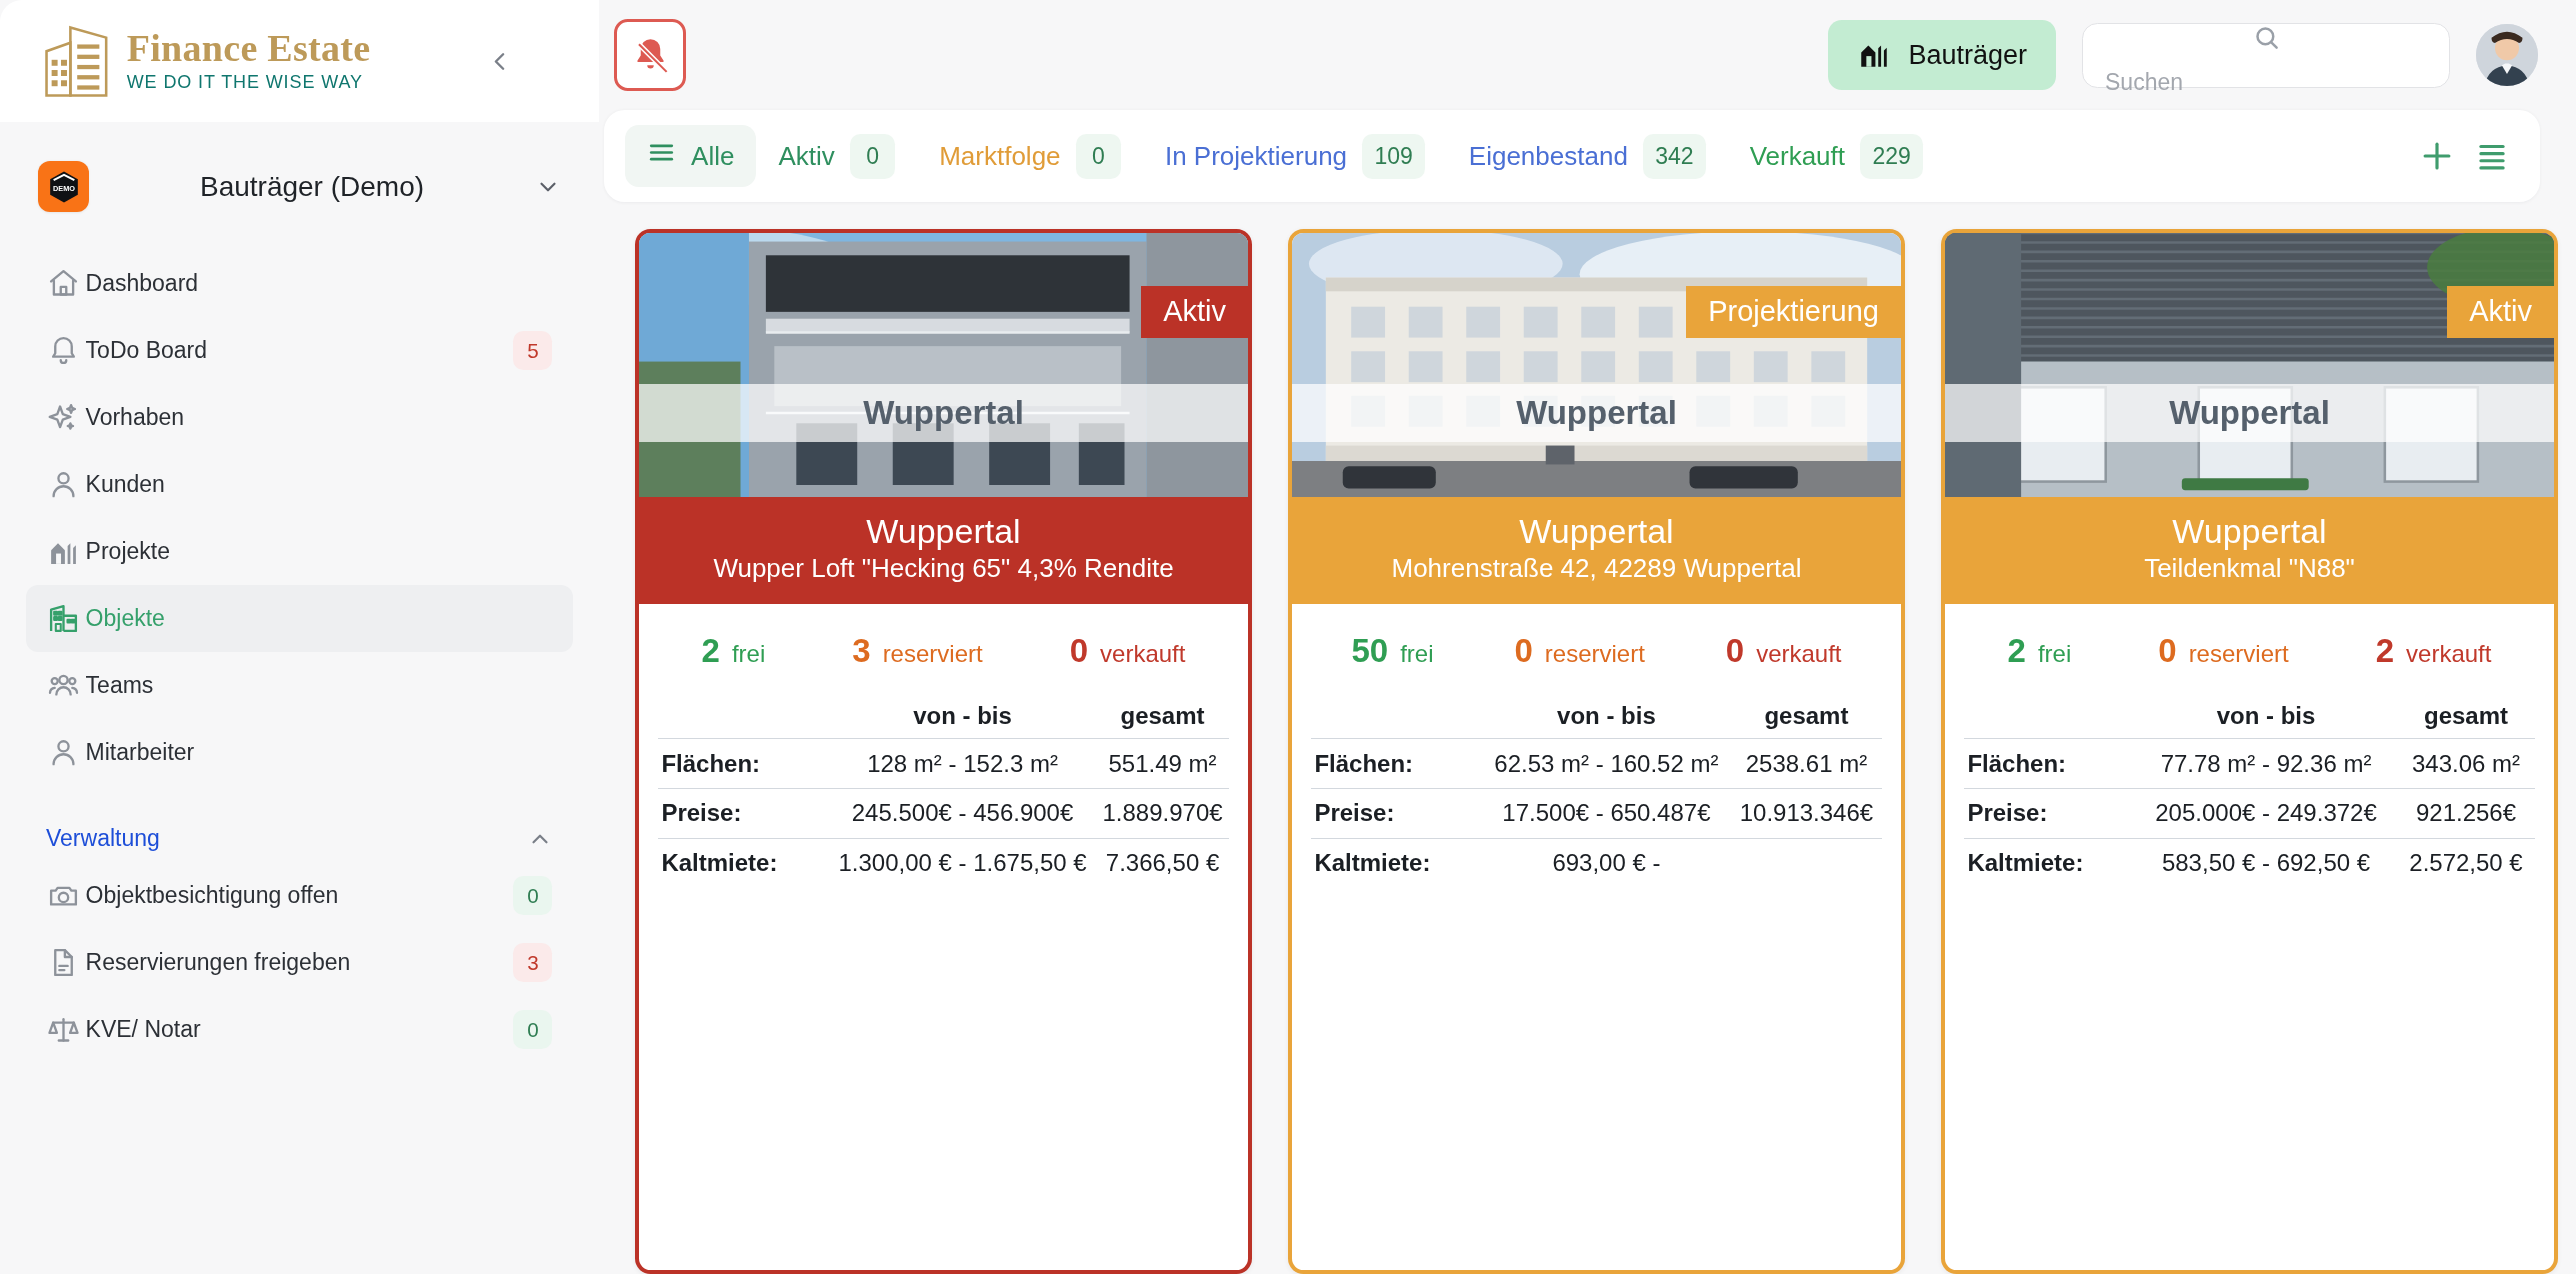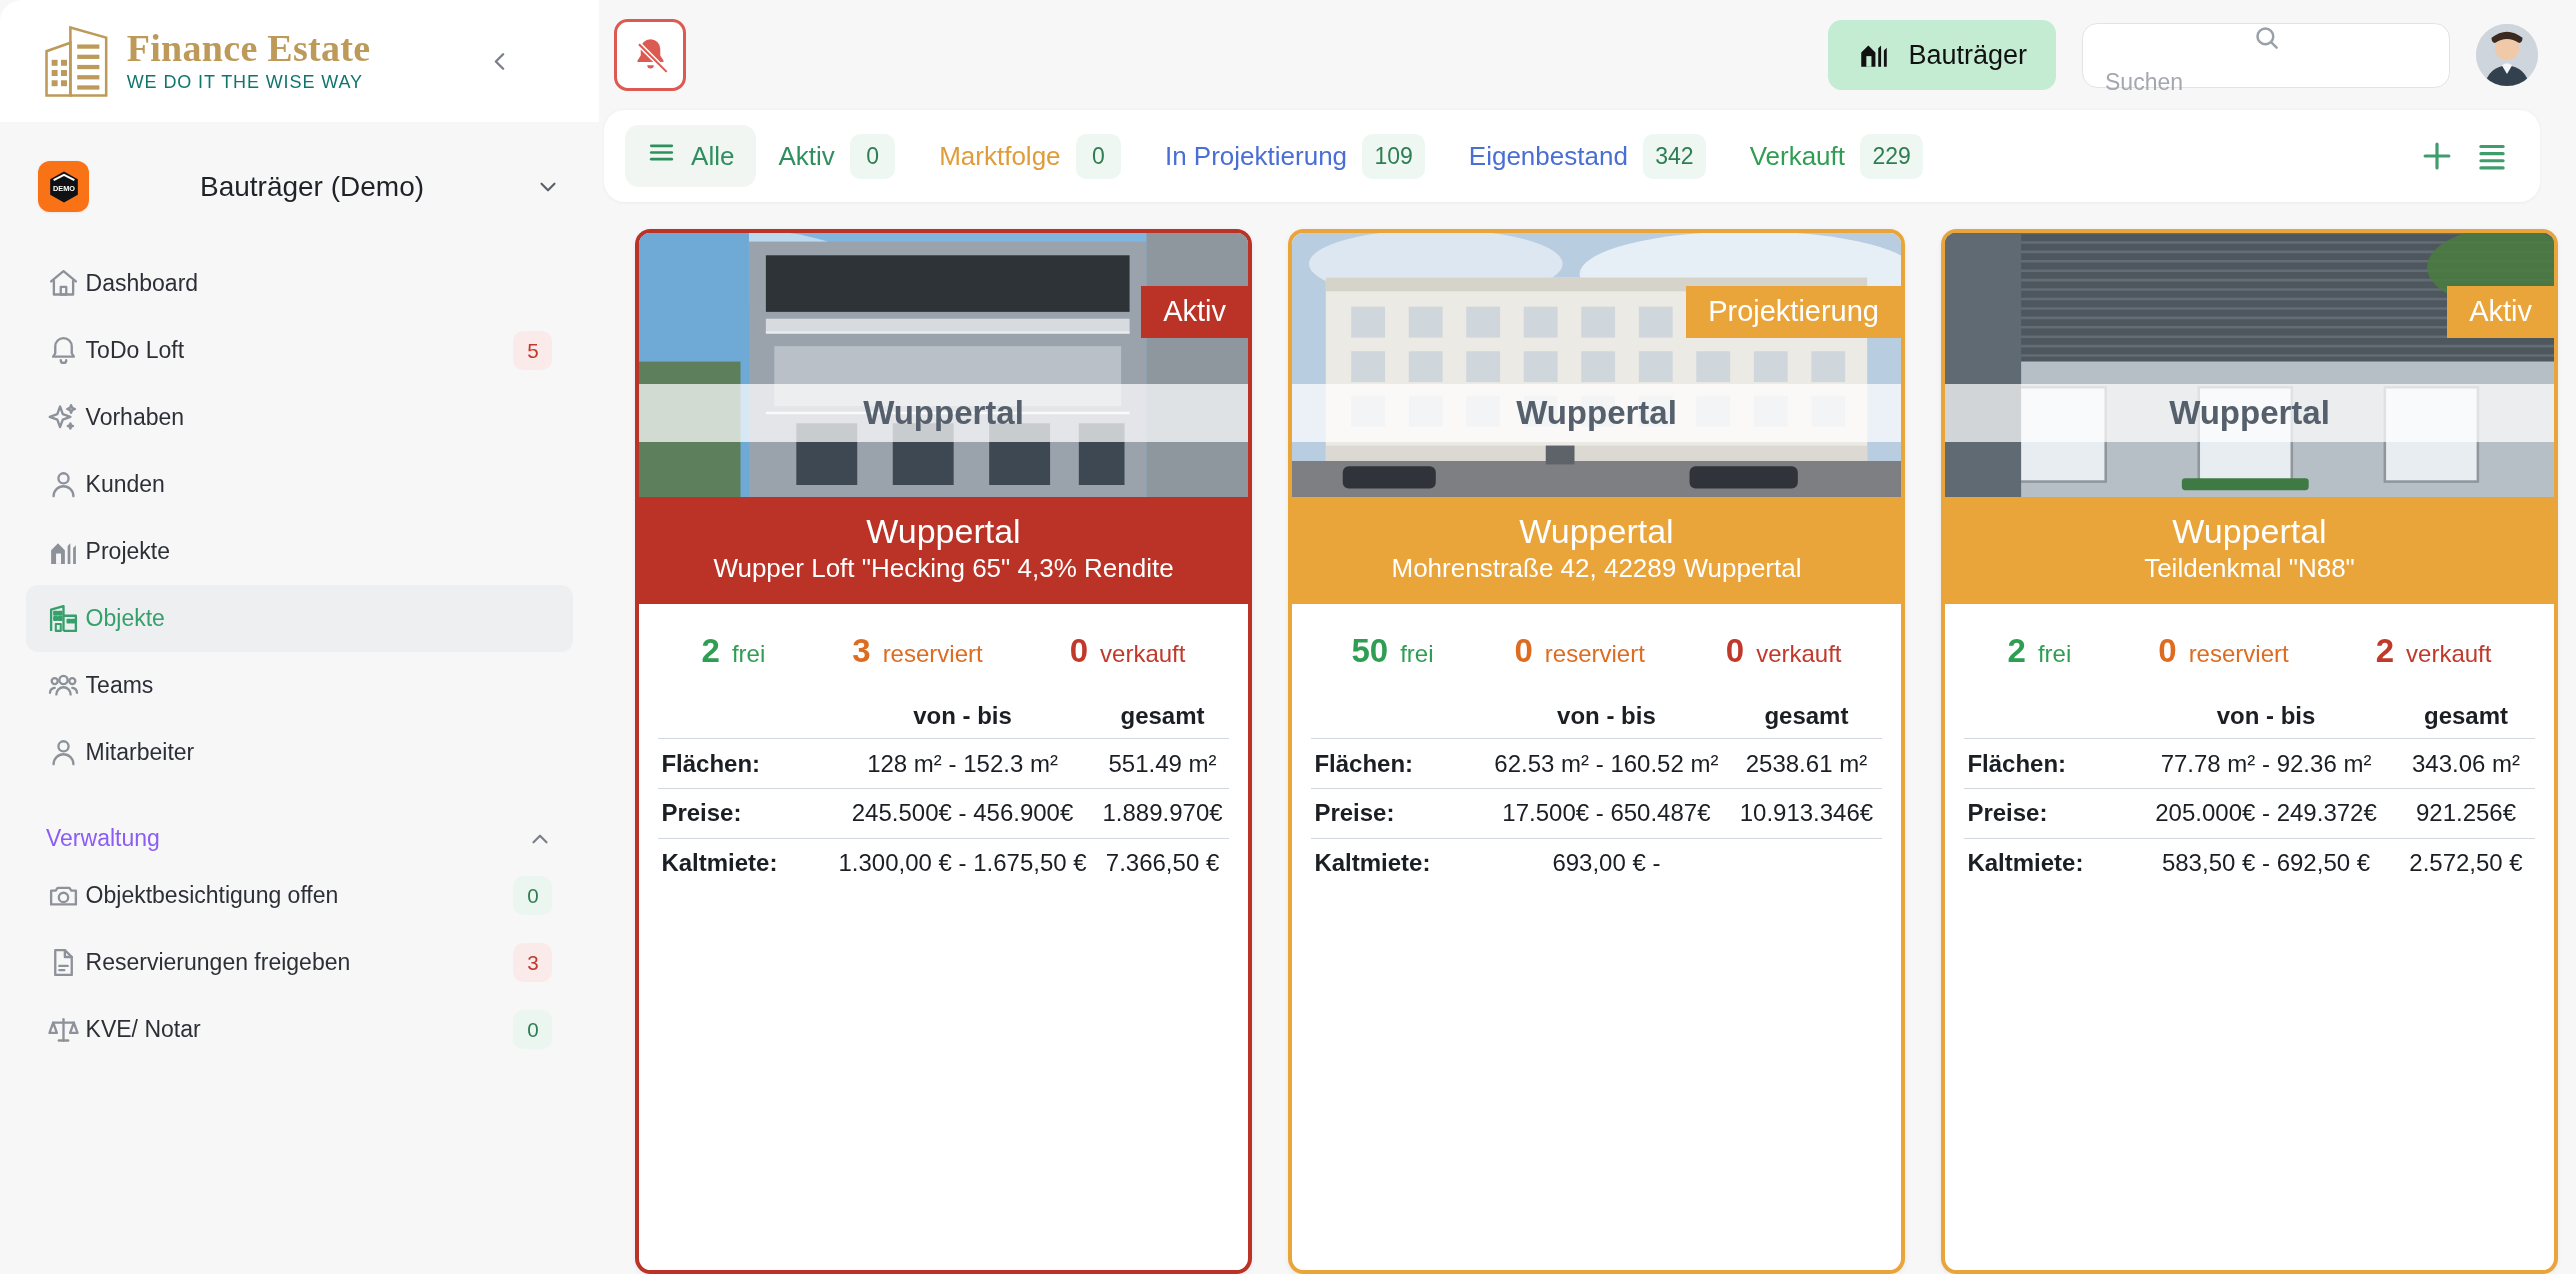--- a/index.html
+++ b/index.html
@@ -69,21 +69,21 @@
     display:flex; align-items:center; justify-content:center;
     font-size: 20.6px; padding: 0 10.3px;
   }
   .badge.green { background:#eaf6ef; color:#2f7d52; }
   .badge.red   { background:#fbeaea; color:#c0392b; }
 
   .section-head {
     display:flex; align-items:center; justify-content:space-between;
     margin: 39px 46px 5.1px 46px; cursor: pointer;
   }
-  .section-title { font-size: 23px; color:#8b5cf6; }
+  .section-title { font-size: 23px; color:#1d4ed8; }
   .section-chevron { width: 26px; height: 26px; display:flex; align-items:center; justify-content:center; }
 
   
   .main { flex:1; display:flex; flex-direction:column; min-width:0; background:#f7f7f8; }
 
   .topbar {
     height: 110px; display:flex; align-items:center;
     padding: 0 38px 0 0; gap: 0; flex-shrink:0;
     background:#f7f7f8;
   }
@@ -256,21 +256,21 @@
       <span class="nav-label">Dashboard</span>
 
     </div>
     <div class="nav-item">
       <span class="nav-icon">
             <svg viewBox="0 0 24 24" width="33" height="33" fill="none" stroke="#8d929a" stroke-width="1.7" stroke-linecap="round" stroke-linejoin="round">
               <path d="M6 9a6 6 0 0 1 12 0v5l1.5 2.5h-15L6 14z"></path>
               <path d="M10 19a2 2 0 0 0 4 0"></path>
             </svg>
           </span>
-      <span class="nav-label">ToDo Loft</span>
+      <span class="nav-label">ToDo Board</span>
       <span class="badge red">5</span>
     </div>
     <div class="nav-item">
       <span class="nav-icon">
             <svg viewBox="0 0 24 24" width="33" height="33" fill="none" stroke="#8d929a" stroke-width="1.7" stroke-linecap="round" stroke-linejoin="round">
               <path d="M9.5 4 11.5 9.5 17 11.5 11.5 13.5 9.5 19 7.5 13.5 2 11.5 7.5 9.5Z"></path>
               <path d="M17.5 3l.8 2 2 .8-2 .8-.8 2-.8-2-2-.8 2-.8Z"></path>
               <path d="M17 16.3l.55 1.35 1.35.55-1.35.55L17 20.1l-.55-1.35-1.35-.55 1.35-.55Z"></path>
             </svg>
           </span>

